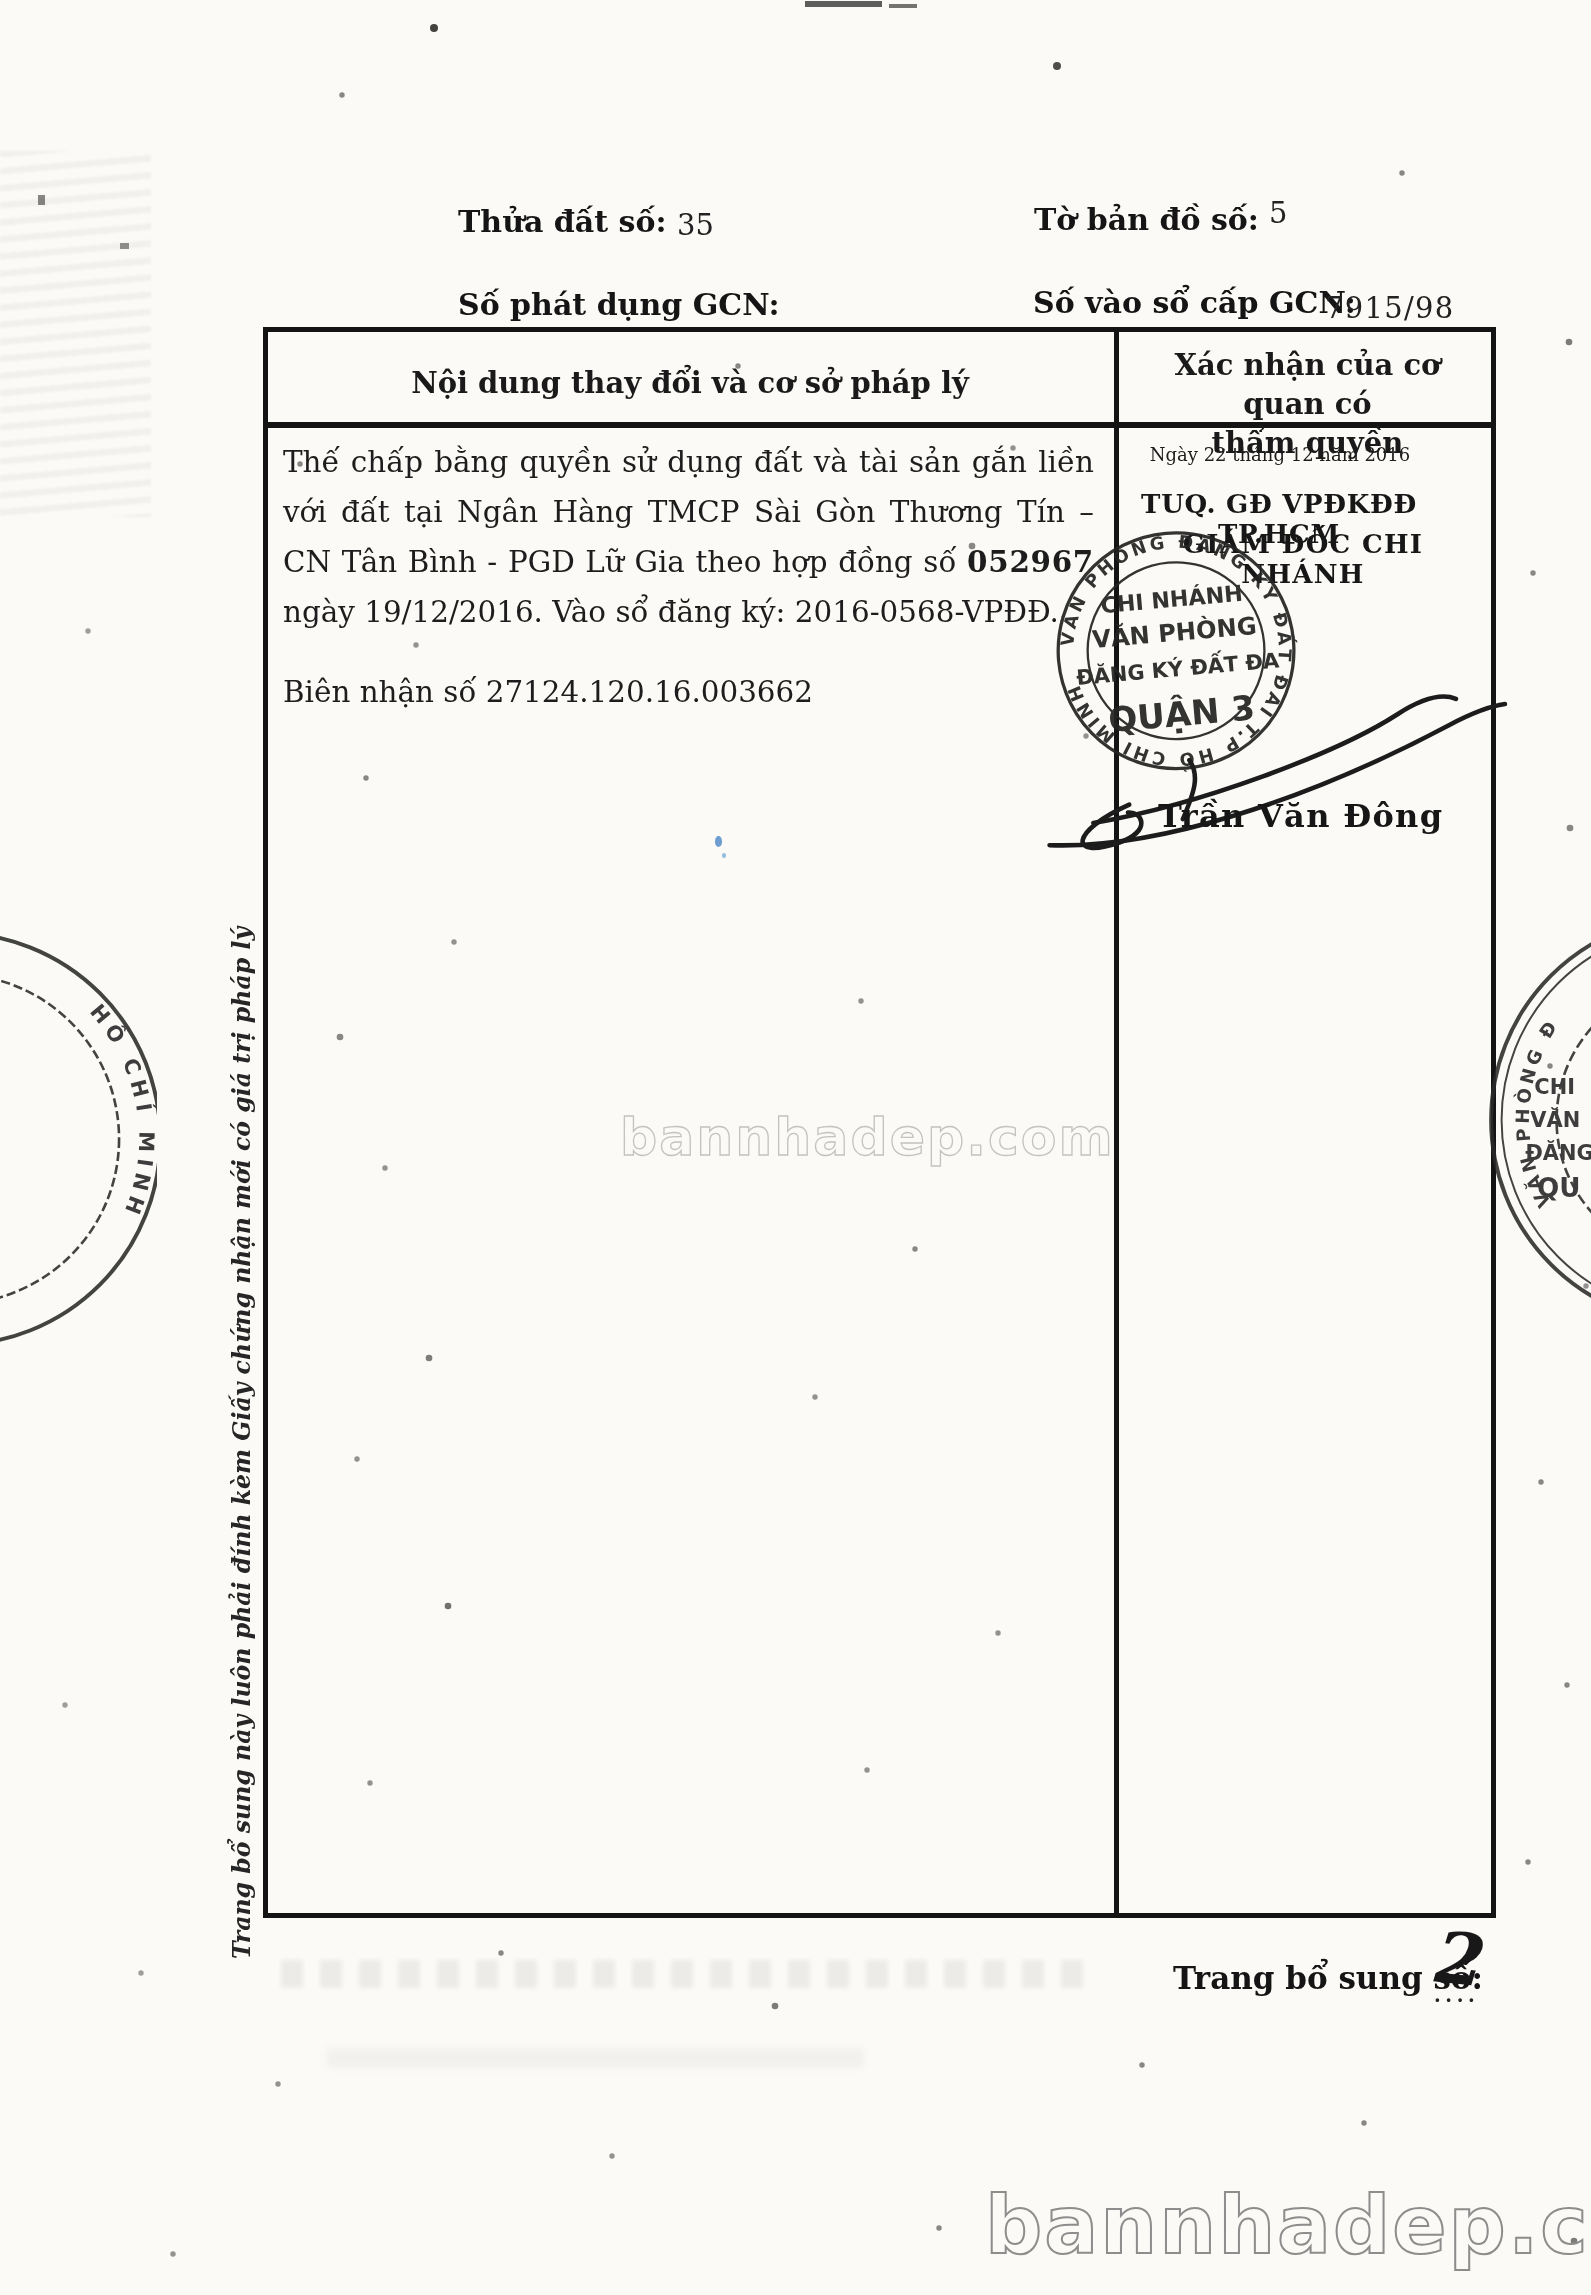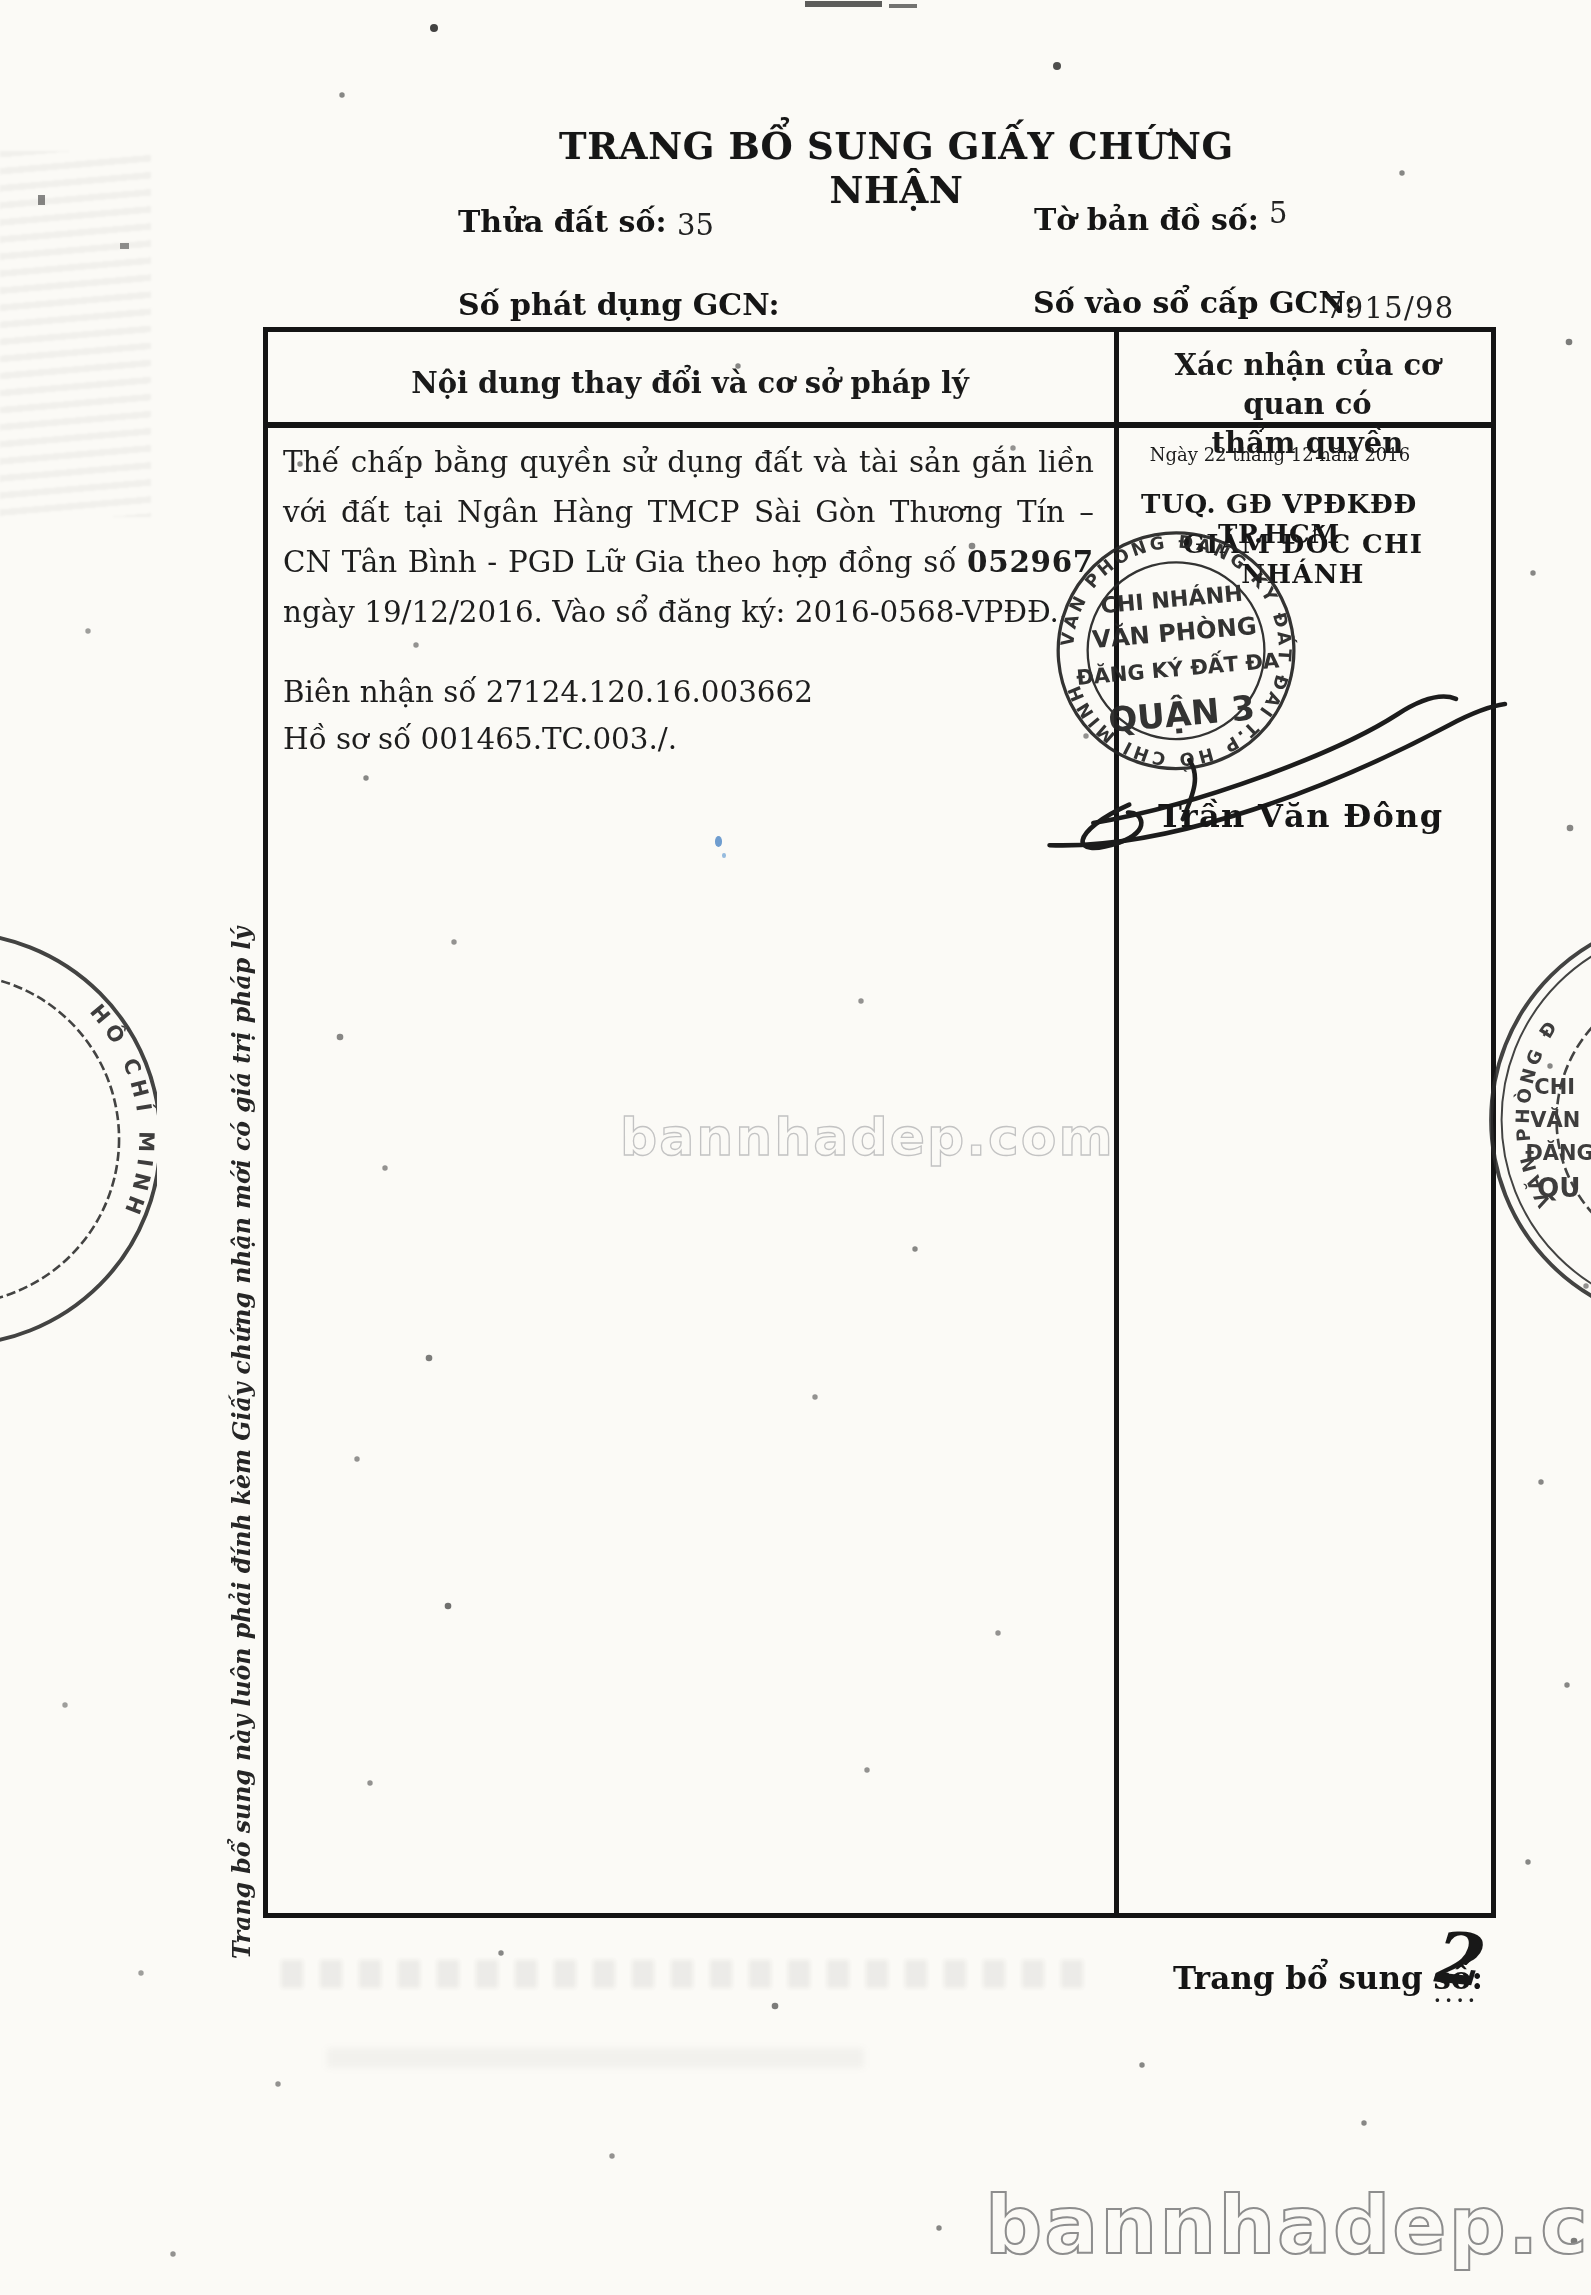--- a/index.html
+++ b/index.html
@@ -126,21 +126,20 @@
 
 <div class="page">
 
   <div class="abs ghost-topleft"></div>
   <div class="abs mark-a"></div>
   <div class="abs mark-b"></div>
   <div class="abs dash-top1"></div>
   <div class="abs dash-top2"></div>
   <div class="abs specks"></div>
 
-  <div class="abs title">TRANG BỔ SUNG GIẤY CHỨNG NHẬN</div>
 
   <div class="abs field-label f-plot-label">Thửa đất số:</div>
   <div class="abs field-value f-plot-value">35</div>
   <div class="abs field-label f-map-label">Tờ bản đồ số:</div>
   <div class="abs field-value f-map-value">5</div>
   <div class="abs field-label f-issue-label">Số phát dụng GCN:</div>
   <div class="abs field-label f-book-label">Số vào sổ cấp GCN:</div>
   <div class="abs field-value f-book-value">7915/98</div>
 
   <div class="abs tbl-frame"></div>
@@ -150,21 +149,20 @@
   <div class="abs th-left">Nội dung thay đổi và cơ sở pháp lý</div>
   <div class="abs th-right">
     <div>Xác nhận của cơ quan có</div>
     <div>thẩm quyền</div>
   </div>
 
   <div class="abs mortgage"><span>Thế chấp bằng quyền sử dụng đất và tài sản gắn liền với đất tại Ngân Hàng TMCP Sài Gòn Thương Tín – CN Tân Bình - PGD Lữ Gia theo hợp đồng số </span><b>052967</b><span> ngày 19/12/2016. Vào sổ đăng ký: 2016-0568-VPĐĐ.</span></div>
 
   <div class="abs receipt-block">
     <div>Biên nhận số 27124.120.16.003662</div>
-    <div>Hồ sơ số 001465.TC.003./.</div>
   </div>
 
   <div class="abs conf-date">Ngày 22 tháng 12 năm 2016</div>
   <div class="abs conf-auth1">TUQ. GĐ VPĐKĐĐ TP.HCM</div>
   <div class="abs conf-auth2">GIÁM ĐỐC CHI NHÁNH</div>
 
   <svg class="abs stamp-svg" viewBox="0 0 400 420">
     <g transform="rotate(-5 197 195)">
       <circle cx="197" cy="195" r="180" fill="none" stroke="#242424" stroke-width="5"></circle>
       <circle cx="197" cy="195" r="135" fill="none" stroke="#242424" stroke-width="3.5"></circle>

